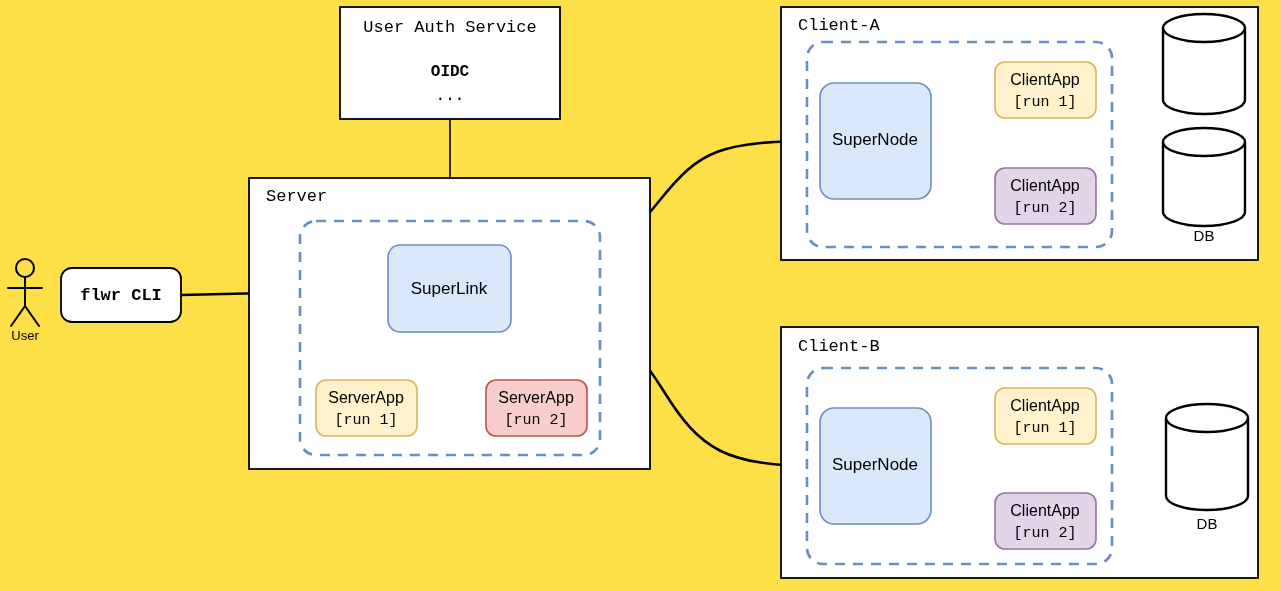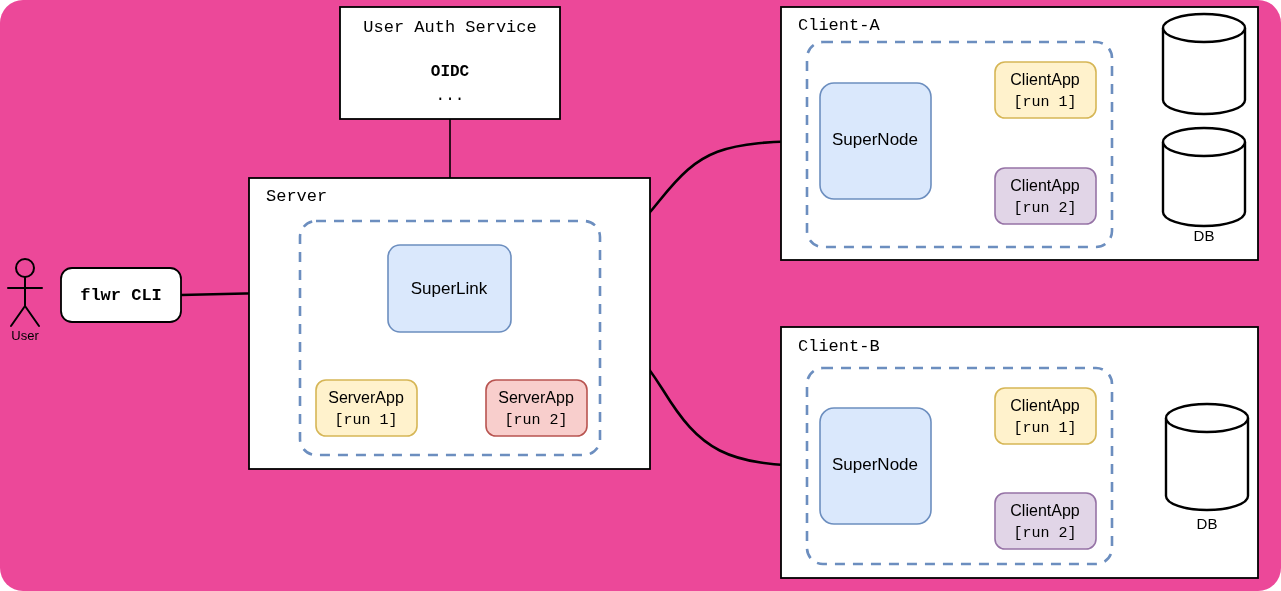--- a/index.html
+++ b/index.html
@@ -7,23 +7,22 @@
     padding: 0;
     background: #ffffff;
   }
   body {
     font-family: "Liberation Sans", sans-serif;
   }
   #canvas {
     position: relative;
     width: 1281px;
     height: 591px;
-    background: #ec4899;
+    background: #fde047;
     overflow: hidden;
-    border-radius: 23px;
   }
   svg.layer {
     position: absolute;
     left: 0;
     top: 0;
     width: 1281px;
     height: 591px;
     overflow: visible;
   }
   .txt-mono {

